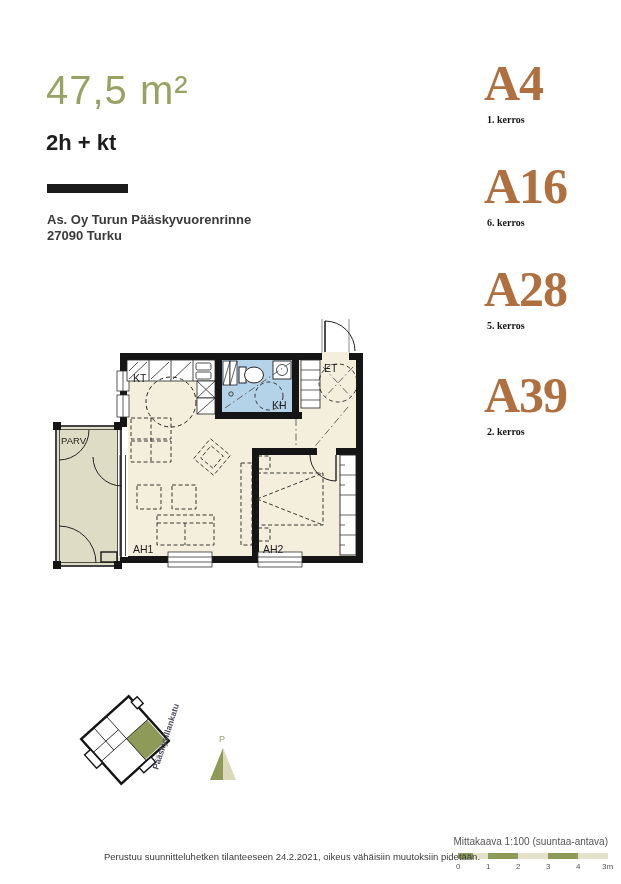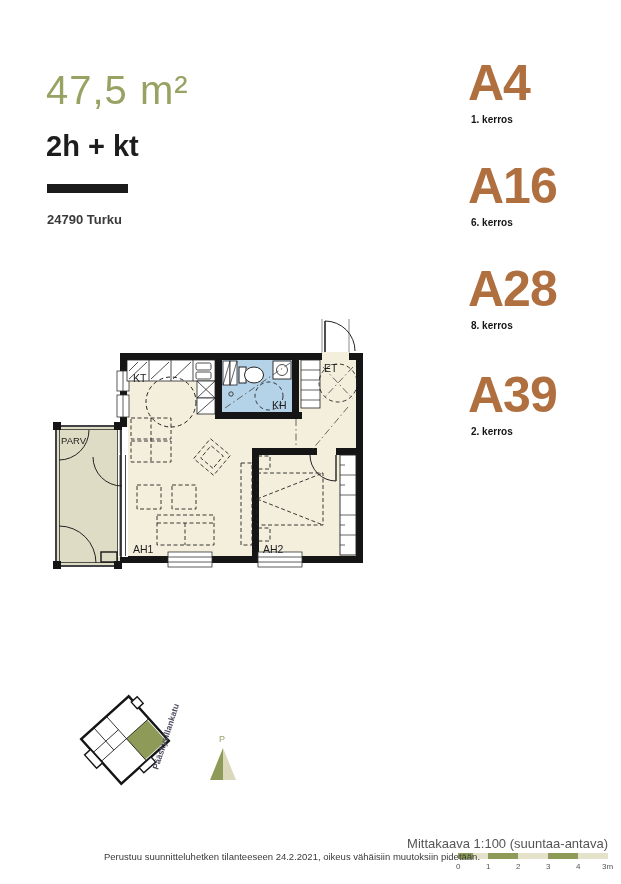--- a/index.html
+++ b/index.html
@@ -1,67 +1,68 @@
 <!DOCTYPE html>
 <html><head>
 <meta charset="utf-8">
 <style>
   html,body{margin:0;padding:0;background:#ffffff;}
   body{font-family:"Liberation Sans", sans-serif; -webkit-font-smoothing:antialiased;}
   .page{position:relative;width:621px;height:884px;background:#fff;overflow:hidden;}
 
   .area-title{position:absolute;left:46px;top:68px;font-size:40px;letter-spacing:1px;color:#98a262;}
-  .apt-type{position:absolute;left:46px;top:130px;font-size:29px;font-weight:bold;color:#1d1d1d;}
+  .apt-type{position:absolute;left:46px;top:130px;font-size:22px;font-weight:bold;color:#1d1d1d;}
   .black-bar{position:absolute;left:47px;top:184px;width:81px;height:9px;background:#1b1b1b;}
   .address{position:absolute;left:47px;top:212px;font-size:13px;font-weight:bold;color:#3a3a3a;line-height:16px;}
 
   .apt-col{position:absolute;left:468px;top:0;width:140px;}
-  .apt-block{position:absolute;left:0;}
+  .apt-block{position:absolute;left:16px;font-family:Liberation Serif, serif;}
   .apt-code{font-size:50px;line-height:50px;font-weight:bold;color:#b06f3f;letter-spacing:-1px;}
   .apt-floor{font-size:10px;font-weight:bold;color:#141414;margin-top:6px;margin-left:3px;}
   .b0{top:58px}.b1{top:161px}.b2{top:264px}.b3{top:370px}
 
   .plan-svg{position:absolute;left:45px;top:305px;width:340px;height:280px;}
   .site-svg{position:absolute;left:60px;top:680px;width:200px;height:125px;}
 
   .scalebar{position:absolute;left:458px;top:836px;width:150px;}
-  .scalebar .sb-title{position:absolute;right:0;top:0;font-size:13px;color:#555;white-space:nowrap;}
+  .scalebar .sb-title{position:absolute;right:0;top:0;font-size:10px;color:#555;white-space:nowrap;}
   .sb-bar{position:absolute;left:0;top:17px;width:150px;height:6px;background:#e5e2cb;}
   .sb-seg{position:absolute;top:0;height:6px;background:#8e9b58;}
   .sb-ticks{position:absolute;left:0;top:26px;width:156px;height:10px;font-size:8px;color:#555;}
   .sb-ticks span{position:absolute;top:0;}
 
   .footer-note{position:absolute;left:104px;top:851px;width:332px;font-size:9.5px;color:#3a3a3a;text-align:right;white-space:nowrap;}
 
   text{font-family:"Liberation Sans", sans-serif;}
 </style>
 </head>
 <body>
 
 <div class="page">
 
   <div class="area-title">47,5 m²</div>
   <div class="apt-type">2h + kt</div>
   <div class="black-bar"></div>
   <div class="address">
-    <div>24790 Turku</div>
+    <div>As. Oy Turun Pääskyvuorenrinne</div>
+    <div>27090 Turku</div>
   </div>
 
   <div class="apt-col">
     <div class="apt-block b0">
       <div class="apt-code">A4</div>
       <div class="apt-floor">1. kerros</div>
     </div>
     <div class="apt-block b1">
       <div class="apt-code">A16</div>
       <div class="apt-floor">6. kerros</div>
     </div>
     <div class="apt-block b2">
       <div class="apt-code">A28</div>
-      <div class="apt-floor">8. kerros</div>
+      <div class="apt-floor">5. kerros</div>
     </div>
     <div class="apt-block b3">
       <div class="apt-code">A39</div>
       <div class="apt-floor">2. kerros</div>
     </div>
   </div>
 
   <svg class="plan-svg" viewBox="0 0 340 280">
 
     <rect x="78" y="51" width="237" height="204" fill="#f4eedd"></rect>

